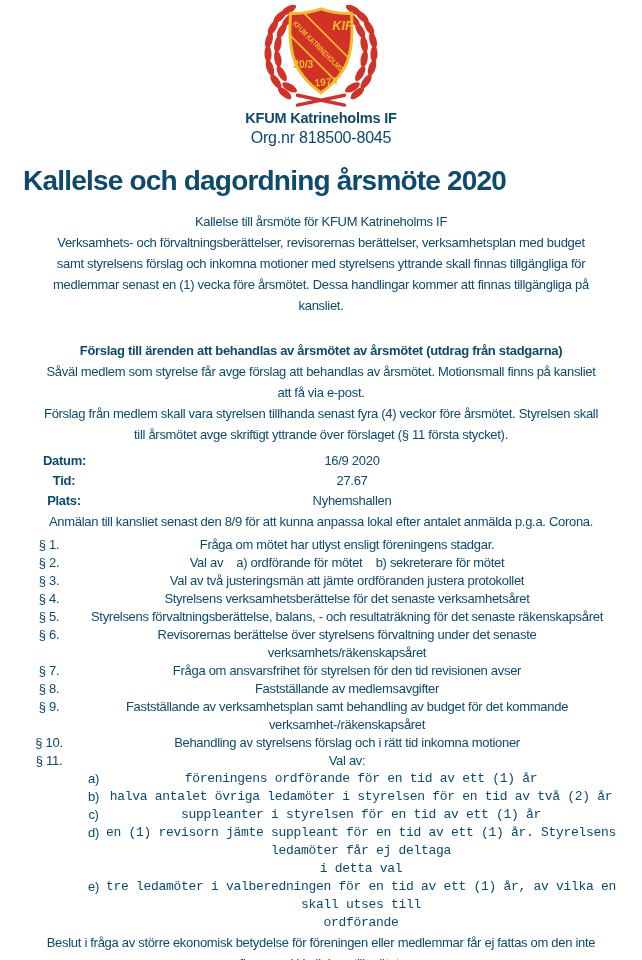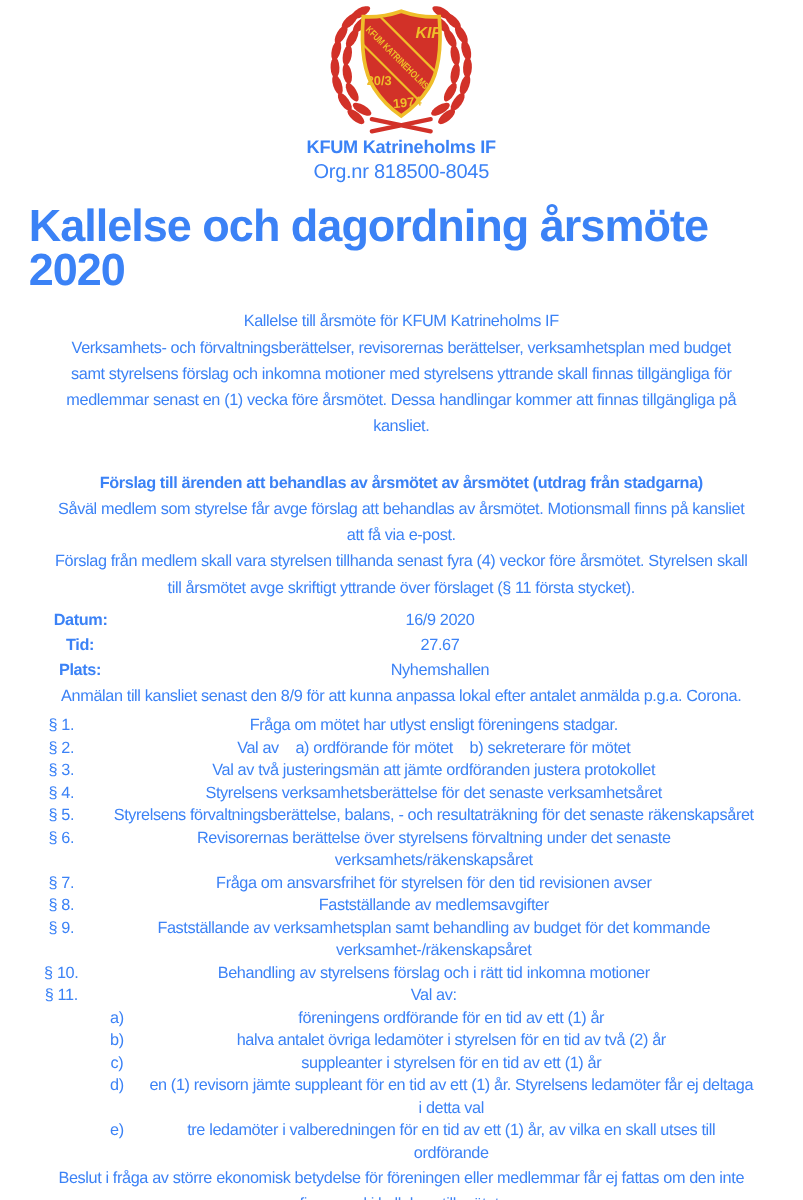--- a/index.html
+++ b/index.html
@@ -1,50 +1,50 @@
 <!DOCTYPE html>
 <html lang="sv"><head>
 <meta charset="utf-8">
 <style>
   html,body { margin:0; padding:0; background:#e9e9e9; }
   .page {
     position:relative; width:642px; height:960px; margin:0 auto;
     background:#ffffff; overflow:hidden; box-sizing:border-box;
     padding:3px 23px 0 23px;
     font-family:"Liberation Sans", sans-serif;
-    color:#3b82f6;
+    color:#0c4a6e;
   }
   
   .doc-header { text-align:center; }
   .logo-svg { display:block; margin:2px auto 0 auto; }
   .logo-red   { fill:#d23128; }
   .club-name { font-size:14.5px; font-weight:bold; line-height:19px; letter-spacing:-0.2px; }
   .org-nr    { font-size:16px; line-height:19px; letter-spacing:-0.2px; }
   
   .doc-title {
-    font-size:36px; font-weight:bold; letter-spacing:-0.8px;
+    font-size:28px; font-weight:bold; letter-spacing:-0.8px;
     line-height:35px; margin:16px 0 13px 0;
   }
   
   p, .kv, .row, .srow { font-size:13px; letter-spacing:-0.3px;text-align:center; }
   p { margin:0; line-height:21px; white-space:pre-wrap; }
   .bold { font-weight:bold; }
   .sec-proposals { margin-top:24px; }
   .sec-meeting   { margin-top:6px; }
   .kv { display:flex; line-height:20px;padding-left:20px; }
   .kv .k { flex:none; width:42px; font-weight:bold; }
   .kv .v { flex:1; white-space:pre-wrap; }
   
   .agenda { margin-top:4px; }
   .row  { display:flex; line-height:18px; }
   .row .num { flex:none; width:52px; }
   .row .txt { flex:1; white-space:pre-wrap; }
   .srow { display:flex; line-height:18px; padding-left:61px; }
   .srow .let { flex:none; width:19px; }
-  .srow .txt { flex:1; white-space:pre-wrap; }
+  .srow .txt { flex:1; white-space:pre-wrap;font-family:Liberation Mono, monospace; }
   
   .closing-note { line-height:21px; }
   .farewell { line-height:21px;font-weight:bold; }
 </style>
 </head>
 <body>
 
 <div class="page">
 
   <div class="doc-header">

